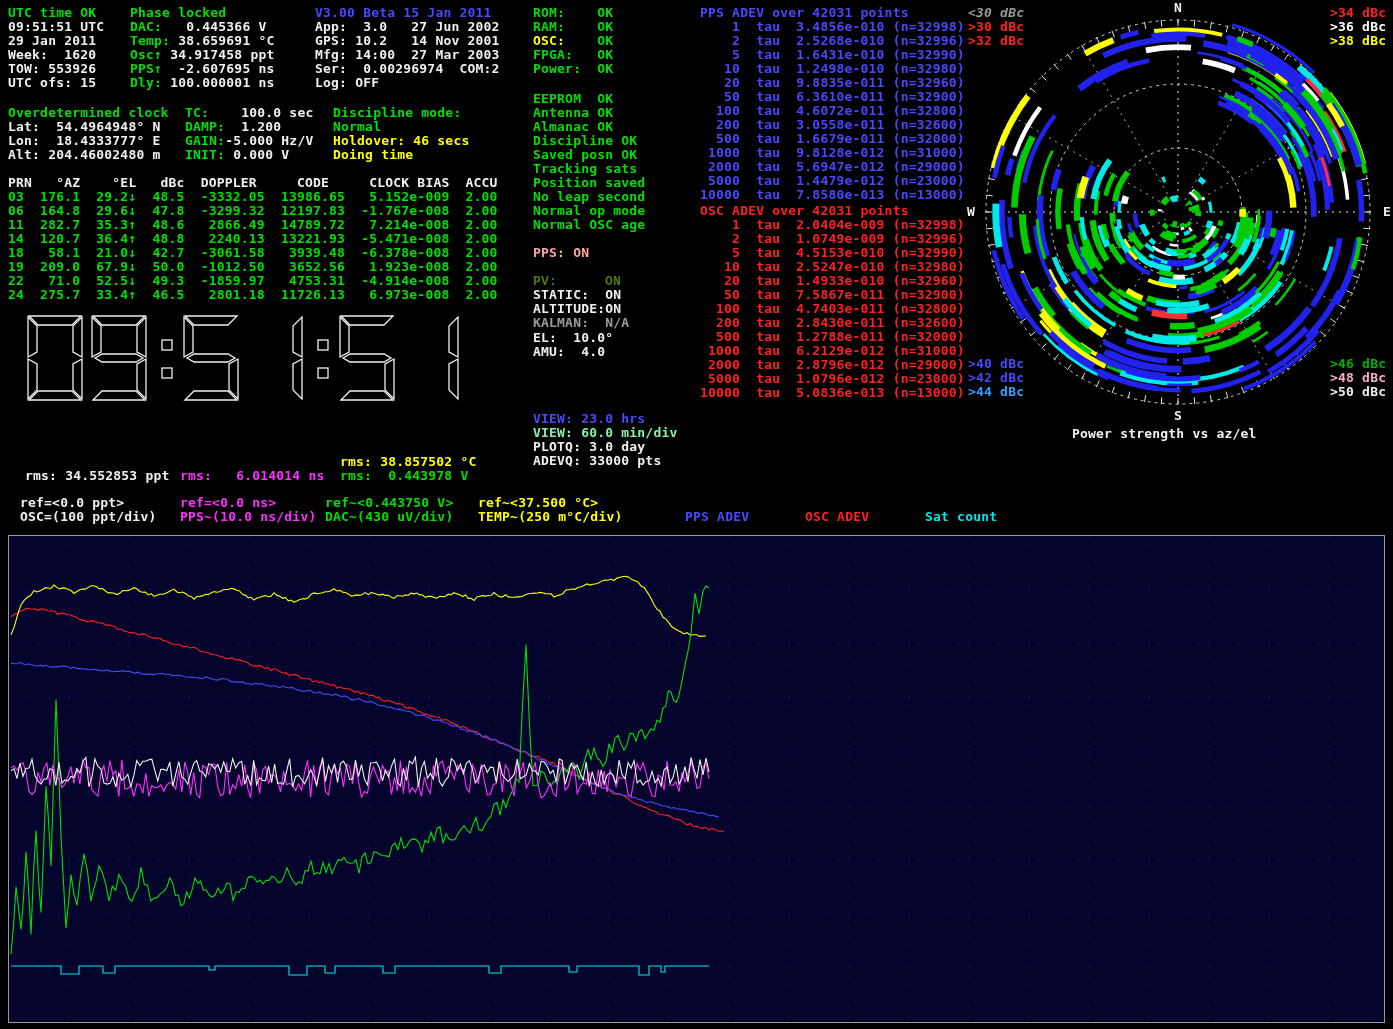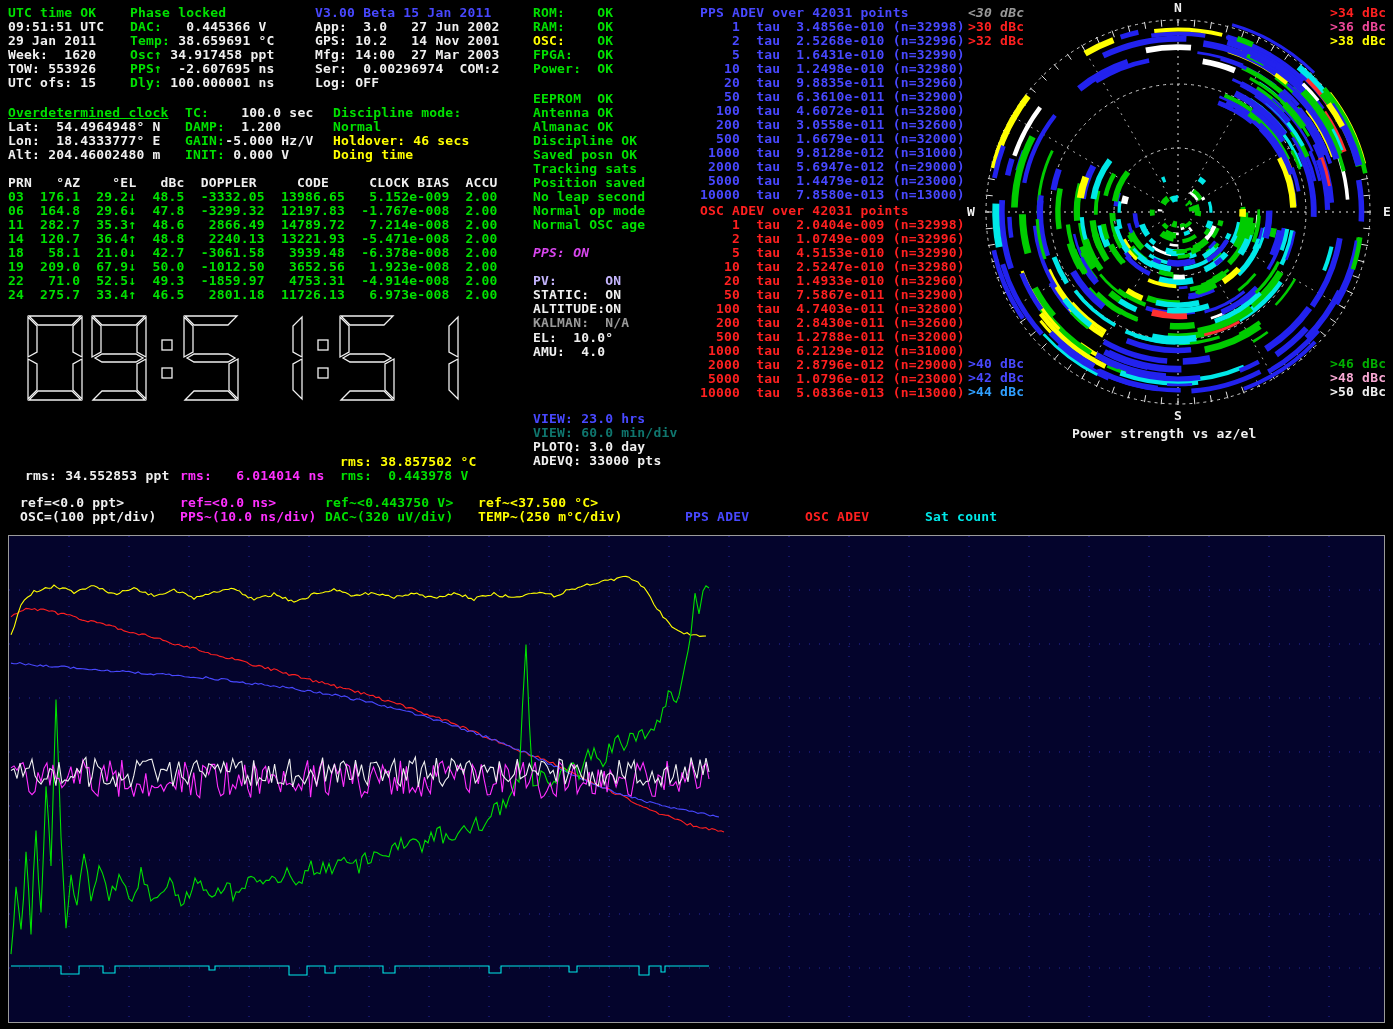--- a/index.html
+++ b/index.html
@@ -45,41 +45,41 @@
   #polar{position:absolute;left:965px;top:0;width:428px;height:424px}
 </style>
 </head>
 <body>
 
 <div class="panel" id="p-utc"><div class="tl"><span style="color: rgb(0, 224, 0);">UTC time OK</span></div><div class="tl"><span style="color: rgb(240, 240, 240);">09:51:51 UTC</span></div><div class="tl"><span style="color: rgb(240, 240, 240);">29 Jan 2011</span></div><div class="tl"><span style="color: rgb(240, 240, 240);">Week:  1620</span></div><div class="tl"><span style="color: rgb(240, 240, 240);">TOW: 553926</span></div><div class="tl"><span style="color: rgb(240, 240, 240);">UTC ofs: 15</span></div></div>
 <div class="panel" id="p-osc"><div class="tl"><span style="color: rgb(0, 224, 0);">Phase locked</span></div><div class="tl"><span style="color: rgb(0, 224, 0);">DAC:</span><span style="color: rgb(240, 240, 240);">   0.445366 V</span></div><div class="tl"><span style="color: rgb(0, 224, 0);">Temp:</span><span style="color: rgb(240, 240, 240);"> 38.659691 °C</span></div><div class="tl"><span style="color: rgb(0, 224, 0);">Osc↑</span><span style="color: rgb(240, 240, 240);"> 34.917458 ppt</span></div><div class="tl"><span style="color: rgb(0, 224, 0);">PPS↑</span><span style="color: rgb(240, 240, 240);">  -2.607695 ns</span></div><div class="tl"><span style="color: rgb(0, 224, 0);">Dly:</span><span style="color: rgb(240, 240, 240);"> 100.000001 ns</span></div></div>
 <div class="panel" id="p-ver"><div class="tl"><span style="color: rgb(72, 72, 255);">V3.00 Beta 15 Jan 2011</span></div><div class="tl"><span style="color: rgb(240, 240, 240);">App:  3.0   27 Jun 2002</span></div><div class="tl"><span style="color: rgb(240, 240, 240);">GPS: 10.2   14 Nov 2001</span></div><div class="tl"><span style="color: rgb(240, 240, 240);">Mfg: 14:00  27 Mar 2003</span></div><div class="tl"><span style="color: rgb(240, 240, 240);">Ser:  0.00296974  COM:2</span></div><div class="tl"><span style="color: rgb(240, 240, 240);">Log: OFF</span></div></div>
 <div class="panel" id="p-rcvr"><div class="tl"><span style="color: rgb(0, 224, 0);">ROM:    OK</span></div><div class="tl"><span style="color: rgb(0, 224, 0);">RAM:    OK</span></div><div class="tl"><span style="color: rgb(255, 255, 0);">OSC:</span><span style="color: rgb(0, 224, 0);">    OK</span></div><div class="tl"><span style="color: rgb(0, 224, 0);">FPGA:   OK</span></div><div class="tl"><span style="color: rgb(0, 224, 0);">Power:  OK</span></div></div>
 <div class="panel" id="p-eeprom"><div class="tl"><span style="color: rgb(0, 224, 0);">EEPROM  OK</span></div><div class="tl"><span style="color: rgb(0, 224, 0);">Antenna OK</span></div><div class="tl"><span style="color: rgb(0, 224, 0);">Almanac OK</span></div><div class="tl"><span style="color: rgb(0, 224, 0);">Discipline OK</span></div><div class="tl"><span style="color: rgb(0, 224, 0);">Saved posn OK</span></div><div class="tl"><span style="color: rgb(0, 224, 0);">Tracking sats</span></div><div class="tl"><span style="color: rgb(0, 224, 0);">Position saved</span></div><div class="tl"><span style="color: rgb(0, 224, 0);">No leap second</span></div><div class="tl"><span style="color: rgb(0, 224, 0);">Normal op mode</span></div><div class="tl"><span style="color: rgb(0, 224, 0);">Normal OSC age</span></div></div>
-<div class="panel" id="p-ppson"><div class="tl"><span style="color: #d946ef; font-style: italic;">PPS: ON</span></div></div>
-<div class="panel" id="p-pv"><div class="tl"><span style="color: #c4b5fd;">PV:      ON</span></div><div class="tl"><span style="color: rgb(240, 240, 240);">STATIC:  ON</span></div><div class="tl"><span style="color: rgb(240, 240, 240);">ALTITUDE:ON</span></div><div class="tl"><span style="color: rgb(154, 154, 154);">KALMAN:  N/A</span></div></div>
+<div class="panel" id="p-ppson"><div class="tl"><span style="color: #fca5a5;">PPS: ON</span></div></div>
+<div class="panel" id="p-pv"><div class="tl"><span style="color: #4d7c0f; font-family: Liberation Mono, monospace;">PV:      ON</span></div><div class="tl"><span style="color: rgb(240, 240, 240);">STATIC:  ON</span></div><div class="tl"><span style="color: rgb(240, 240, 240);">ALTITUDE:ON</span></div><div class="tl"><span style="color: rgb(154, 154, 154);">KALMAN:  N/A</span></div></div>
 <div class="panel" id="p-elamu"><div class="tl"><span style="color: rgb(240, 240, 240);">EL:  10.0°</span></div><div class="tl"><span style="color: rgb(240, 240, 240);">AMU:  4.0</span></div></div>
 <div class="panel" id="p-ppsadev"><div class="tl"><span style="color: rgb(72, 72, 255);">PPS ADEV over 42031 points</span></div><div class="tl"><span style="color: rgb(72, 72, 255);">    1  tau  3.4856e-010 (n=32998)</span></div><div class="tl"><span style="color: rgb(72, 72, 255);">    2  tau  2.5268e-010 (n=32996)</span></div><div class="tl"><span style="color: rgb(72, 72, 255);">    5  tau  1.6431e-010 (n=32990)</span></div><div class="tl"><span style="color: rgb(72, 72, 255);">   10  tau  1.2498e-010 (n=32980)</span></div><div class="tl"><span style="color: rgb(72, 72, 255);">   20  tau  9.8835e-011 (n=32960)</span></div><div class="tl"><span style="color: rgb(72, 72, 255);">   50  tau  6.3610e-011 (n=32900)</span></div><div class="tl"><span style="color: rgb(72, 72, 255);">  100  tau  4.6072e-011 (n=32800)</span></div><div class="tl"><span style="color: rgb(72, 72, 255);">  200  tau  3.0558e-011 (n=32600)</span></div><div class="tl"><span style="color: rgb(72, 72, 255);">  500  tau  1.6679e-011 (n=32000)</span></div><div class="tl"><span style="color: rgb(72, 72, 255);"> 1000  tau  9.8128e-012 (n=31000)</span></div><div class="tl"><span style="color: rgb(72, 72, 255);"> 2000  tau  5.6947e-012 (n=29000)</span></div><div class="tl"><span style="color: rgb(72, 72, 255);"> 5000  tau  1.4479e-012 (n=23000)</span></div><div class="tl"><span style="color: rgb(72, 72, 255);">10000  tau  7.8580e-013 (n=13000)</span></div></div>
 <div class="panel" id="p-oscadev"><div class="tl"><span style="color: rgb(255, 32, 32);">OSC ADEV over 42031 points</span></div><div class="tl"><span style="color: rgb(255, 32, 32);">    1  tau  2.0404e-009 (n=32998)</span></div><div class="tl"><span style="color: rgb(255, 32, 32);">    2  tau  1.0749e-009 (n=32996)</span></div><div class="tl"><span style="color: rgb(255, 32, 32);">    5  tau  4.5153e-010 (n=32990)</span></div><div class="tl"><span style="color: rgb(255, 32, 32);">   10  tau  2.5247e-010 (n=32980)</span></div><div class="tl"><span style="color: rgb(255, 32, 32);">   20  tau  1.4933e-010 (n=32960)</span></div><div class="tl"><span style="color: rgb(255, 32, 32);">   50  tau  7.5867e-011 (n=32900)</span></div><div class="tl"><span style="color: rgb(255, 32, 32);">  100  tau  4.7403e-011 (n=32800)</span></div><div class="tl"><span style="color: rgb(255, 32, 32);">  200  tau  2.8430e-011 (n=32600)</span></div><div class="tl"><span style="color: rgb(255, 32, 32);">  500  tau  1.2788e-011 (n=32000)</span></div><div class="tl"><span style="color: rgb(255, 32, 32);"> 1000  tau  6.2129e-012 (n=31000)</span></div><div class="tl"><span style="color: rgb(255, 32, 32);"> 2000  tau  2.8796e-012 (n=29000)</span></div><div class="tl"><span style="color: rgb(255, 32, 32);"> 5000  tau  1.0796e-012 (n=23000)</span></div><div class="tl"><span style="color: rgb(255, 32, 32);">10000  tau  5.0836e-013 (n=13000)</span></div></div>
 <div class="panel" id="p-dbclt"><div class="tl"><span style="color: rgb(154, 154, 154); font-style: italic;">&lt;30 dBc</span></div><div class="tl"><span style="color: rgb(255, 32, 32);">&gt;30 dBc</span></div><div class="tl"><span style="color: rgb(255, 32, 32);">&gt;32 dBc</span></div></div>
-<div class="panel" id="p-dbcrt"><div class="tl"><span style="color: rgb(255, 32, 32);">&gt;34 dBc</span></div><div class="tl"><span style="color: #ec4899;">&gt;36 dBc</span></div><div class="tl"><span style="color: rgb(255, 255, 0); margin-top: 25px;">&gt;38 dBc</span></div></div>
+<div class="panel" id="p-dbcrt"><div class="tl"><span style="color: rgb(255, 32, 32);">&gt;34 dBc</span></div><div class="tl"><span style="color: #ffffff;">&gt;36 dBc</span></div><div class="tl"><span style="color: rgb(255, 255, 0); margin-top: 25px;">&gt;38 dBc</span></div></div>
 <div class="panel" id="p-dbclb"><div class="tl"><span style="color: rgb(72, 72, 255);">&gt;40 dBc</span></div><div class="tl"><span style="color: rgb(72, 72, 255);">&gt;42 dBc</span></div><div class="tl"><span style="color: rgb(48, 160, 255);">&gt;44 dBc</span></div></div>
 <div class="panel" id="p-dbcrb"><div class="tl"><span style="color: rgb(0, 176, 0);">&gt;46 dBc</span></div><div class="tl"><span style="color: #f9a8d4;">&gt;48 dBc</span></div><div class="tl"><span style="color: rgb(240, 240, 240);">&gt;50 dBc</span></div></div>
-<div class="panel" id="p-overdet"><div class="tl"><span style="color: rgb(0, 224, 0); text-decoration: underline;">Overdetermined clock</span></div><div class="tl"><span style="color: rgb(240, 240, 240);">Lat:  54.4964948° N</span></div><div class="tl"><span style="color: rgb(240, 240, 240);">Lon:  18.4333777° E</span></div><div class="tl"><span style="color: rgb(240, 240, 240);">Alt: 204.46002480 m</span></div></div>
+<div class="panel" id="p-overdet"><div class="tl"><span style="color: rgb(0, 224, 0);">Overdetermined clock</span></div><div class="tl"><span style="color: rgb(240, 240, 240);">Lat:  54.4964948° N</span></div><div class="tl"><span style="color: rgb(240, 240, 240);">Lon:  18.4333777° E</span></div><div class="tl"><span style="color: rgb(240, 240, 240);">Alt: 204.46002480 m</span></div></div>
 <div class="panel" id="p-tc"><div class="tl"><span style="color: rgb(0, 224, 0);">TC:</span><span style="color: rgb(240, 240, 240);">    100.0 sec</span></div><div class="tl"><span style="color: rgb(0, 224, 0);">DAMP:</span><span style="color: rgb(240, 240, 240);">  1.200</span></div><div class="tl"><span style="color: rgb(0, 224, 0);">GAIN:</span><span style="color: rgb(240, 240, 240);">-5.000 Hz/V</span></div><div class="tl"><span style="color: rgb(0, 224, 0);">INIT:</span><span style="color: rgb(240, 240, 240);"> 0.000 V</span></div></div>
 <div class="panel" id="p-disc"><div class="tl"><span style="color: rgb(0, 224, 0);">Discipline mode:</span></div><div class="tl"><span style="color: rgb(0, 224, 0);">Normal</span></div><div class="tl"><span style="color: rgb(255, 255, 0);">Holdover: 46 secs</span></div><div class="tl"><span style="color: rgb(255, 255, 0);">Doing time</span></div></div>
 <div class="panel" id="p-sats"><div class="tl"><span style="color: rgb(240, 240, 240);">PRN   °AZ    °EL   dBc  DOPPLER     CODE     CLOCK BIAS  ACCU</span></div><div class="tl"><span style="color: rgb(0, 224, 0);">03  176.1  29.2↓  48.5  -3332.05  13986.65   5.152e-009  2.00</span></div><div class="tl"><span style="color: rgb(0, 224, 0);">06  164.8  29.6↓  47.8  -3299.32  12197.83  -1.767e-008  2.00</span></div><div class="tl"><span style="color: rgb(0, 224, 0);">11  282.7  35.3↑  48.6   2866.49  14789.72   7.214e-008  2.00</span></div><div class="tl"><span style="color: rgb(0, 224, 0);">14  120.7  36.4↑  48.8   2240.13  13221.93  -5.471e-008  2.00</span></div><div class="tl"><span style="color: rgb(0, 224, 0);">18   58.1  21.0↓  42.7  -3061.58   3939.48  -6.378e-008  2.00</span></div><div class="tl"><span style="color: rgb(0, 224, 0);">19  209.0  67.9↓  50.0  -1012.50   3652.56   1.923e-008  2.00</span></div><div class="tl"><span style="color: rgb(0, 224, 0);">22   71.0  52.5↓  49.3  -1859.97   4753.31  -4.914e-008  2.00</span></div><div class="tl"><span style="color: rgb(0, 224, 0);">24  275.7  33.4↑  46.5   2801.18  11726.13   6.973e-008  2.00</span></div></div>
-<div class="panel" id="p-view"><div class="tl"><span style="color: rgb(72, 72, 255);">VIEW: 23.0 hrs</span></div><div class="tl"><span style="color: #0f766e;">VIEW: 60.0 min/div</span></div><div class="tl"><span style="color: rgb(240, 240, 240);">PLOTQ: 3.0 day</span></div><div class="tl"><span style="color: rgb(240, 240, 240);">ADEVQ: 33000 pts</span></div></div>
+<div class="panel" id="p-view"><div class="tl"><span style="color: rgb(72, 72, 255);">VIEW: 23.0 hrs</span></div><div class="tl"><span style="color: #86efac;">VIEW: 60.0 min/div</span></div><div class="tl"><span style="color: rgb(240, 240, 240);">PLOTQ: 3.0 day</span></div><div class="tl"><span style="color: rgb(240, 240, 240);">ADEVQ: 33000 pts</span></div></div>
 <div class="panel" id="p-rmstemp"><div class="tl"><span style="color: rgb(255, 255, 0);">rms: 38.857502 °C</span></div></div>
 <div class="panel" id="p-rmsosc"><div class="tl"><span style="color: rgb(240, 240, 240);">rms: 34.552853 ppt</span></div></div>
 <div class="panel" id="p-rmspps"><div class="tl"><span style="color: rgb(255, 48, 255);">rms:   6.014014 ns</span></div></div>
 <div class="panel" id="p-rmsdac"><div class="tl"><span style="color: rgb(0, 224, 0);">rms:  0.443978 V</span></div></div>
 <div class="panel" id="p-refosc"><div class="tl"><span style="color: rgb(240, 240, 240);">ref=&lt;0.0 ppt&gt;</span></div><div class="tl"><span style="color: rgb(240, 240, 240);">OSC=(100 ppt/div)</span></div></div>
 <div class="panel" id="p-refpps"><div class="tl"><span style="color: rgb(255, 48, 255);">ref=&lt;0.0 ns&gt;</span></div><div class="tl"><span style="color: rgb(255, 48, 255);">PPS~(10.0 ns/div)</span></div></div>
-<div class="panel" id="p-refdac"><div class="tl"><span style="color: rgb(0, 224, 0);">ref~&lt;0.443750 V&gt;</span></div><div class="tl"><span style="color: rgb(0, 224, 0);">DAC~(320 uV/div)</span></div></div>
+<div class="panel" id="p-refdac"><div class="tl"><span style="color: rgb(0, 224, 0);">ref~&lt;0.443750 V&gt;</span></div><div class="tl"><span style="color: rgb(0, 224, 0);">DAC~(430 uV/div)</span></div></div>
 <div class="panel" id="p-reftemp"><div class="tl"><span style="color: rgb(255, 255, 0);">ref~&lt;37.500 °C&gt;</span></div><div class="tl"><span style="color: rgb(255, 255, 0);">TEMP~(250 m°C/div)</span></div></div>
 <div class="panel" id="p-legpps"><div class="tl"><span style="color: rgb(72, 72, 255);">PPS ADEV</span></div></div>
 <div class="panel" id="p-legosc"><div class="tl"><span style="color: rgb(255, 32, 32);">OSC ADEV</span></div></div>
 <div class="panel" id="p-legsat"><div class="tl"><span style="color: rgb(0, 232, 232);">Sat count</span></div></div>
 
 <div id="clock"><svg width="440" height="92">
       <g transform="translate(0,2)">
         <polygon points="3,2 55,2 46,11 12,11" fill="none" stroke="#f0f0f0" stroke-width="1.3"></polygon>
         <polygon points="56,3 56,43 47,38 47,12" fill="none" stroke="#f0f0f0" stroke-width="1.3"></polygon>
         <polygon points="56,45 56,85 47,76 47,50" fill="none" stroke="#f0f0f0" stroke-width="1.3"></polygon>

